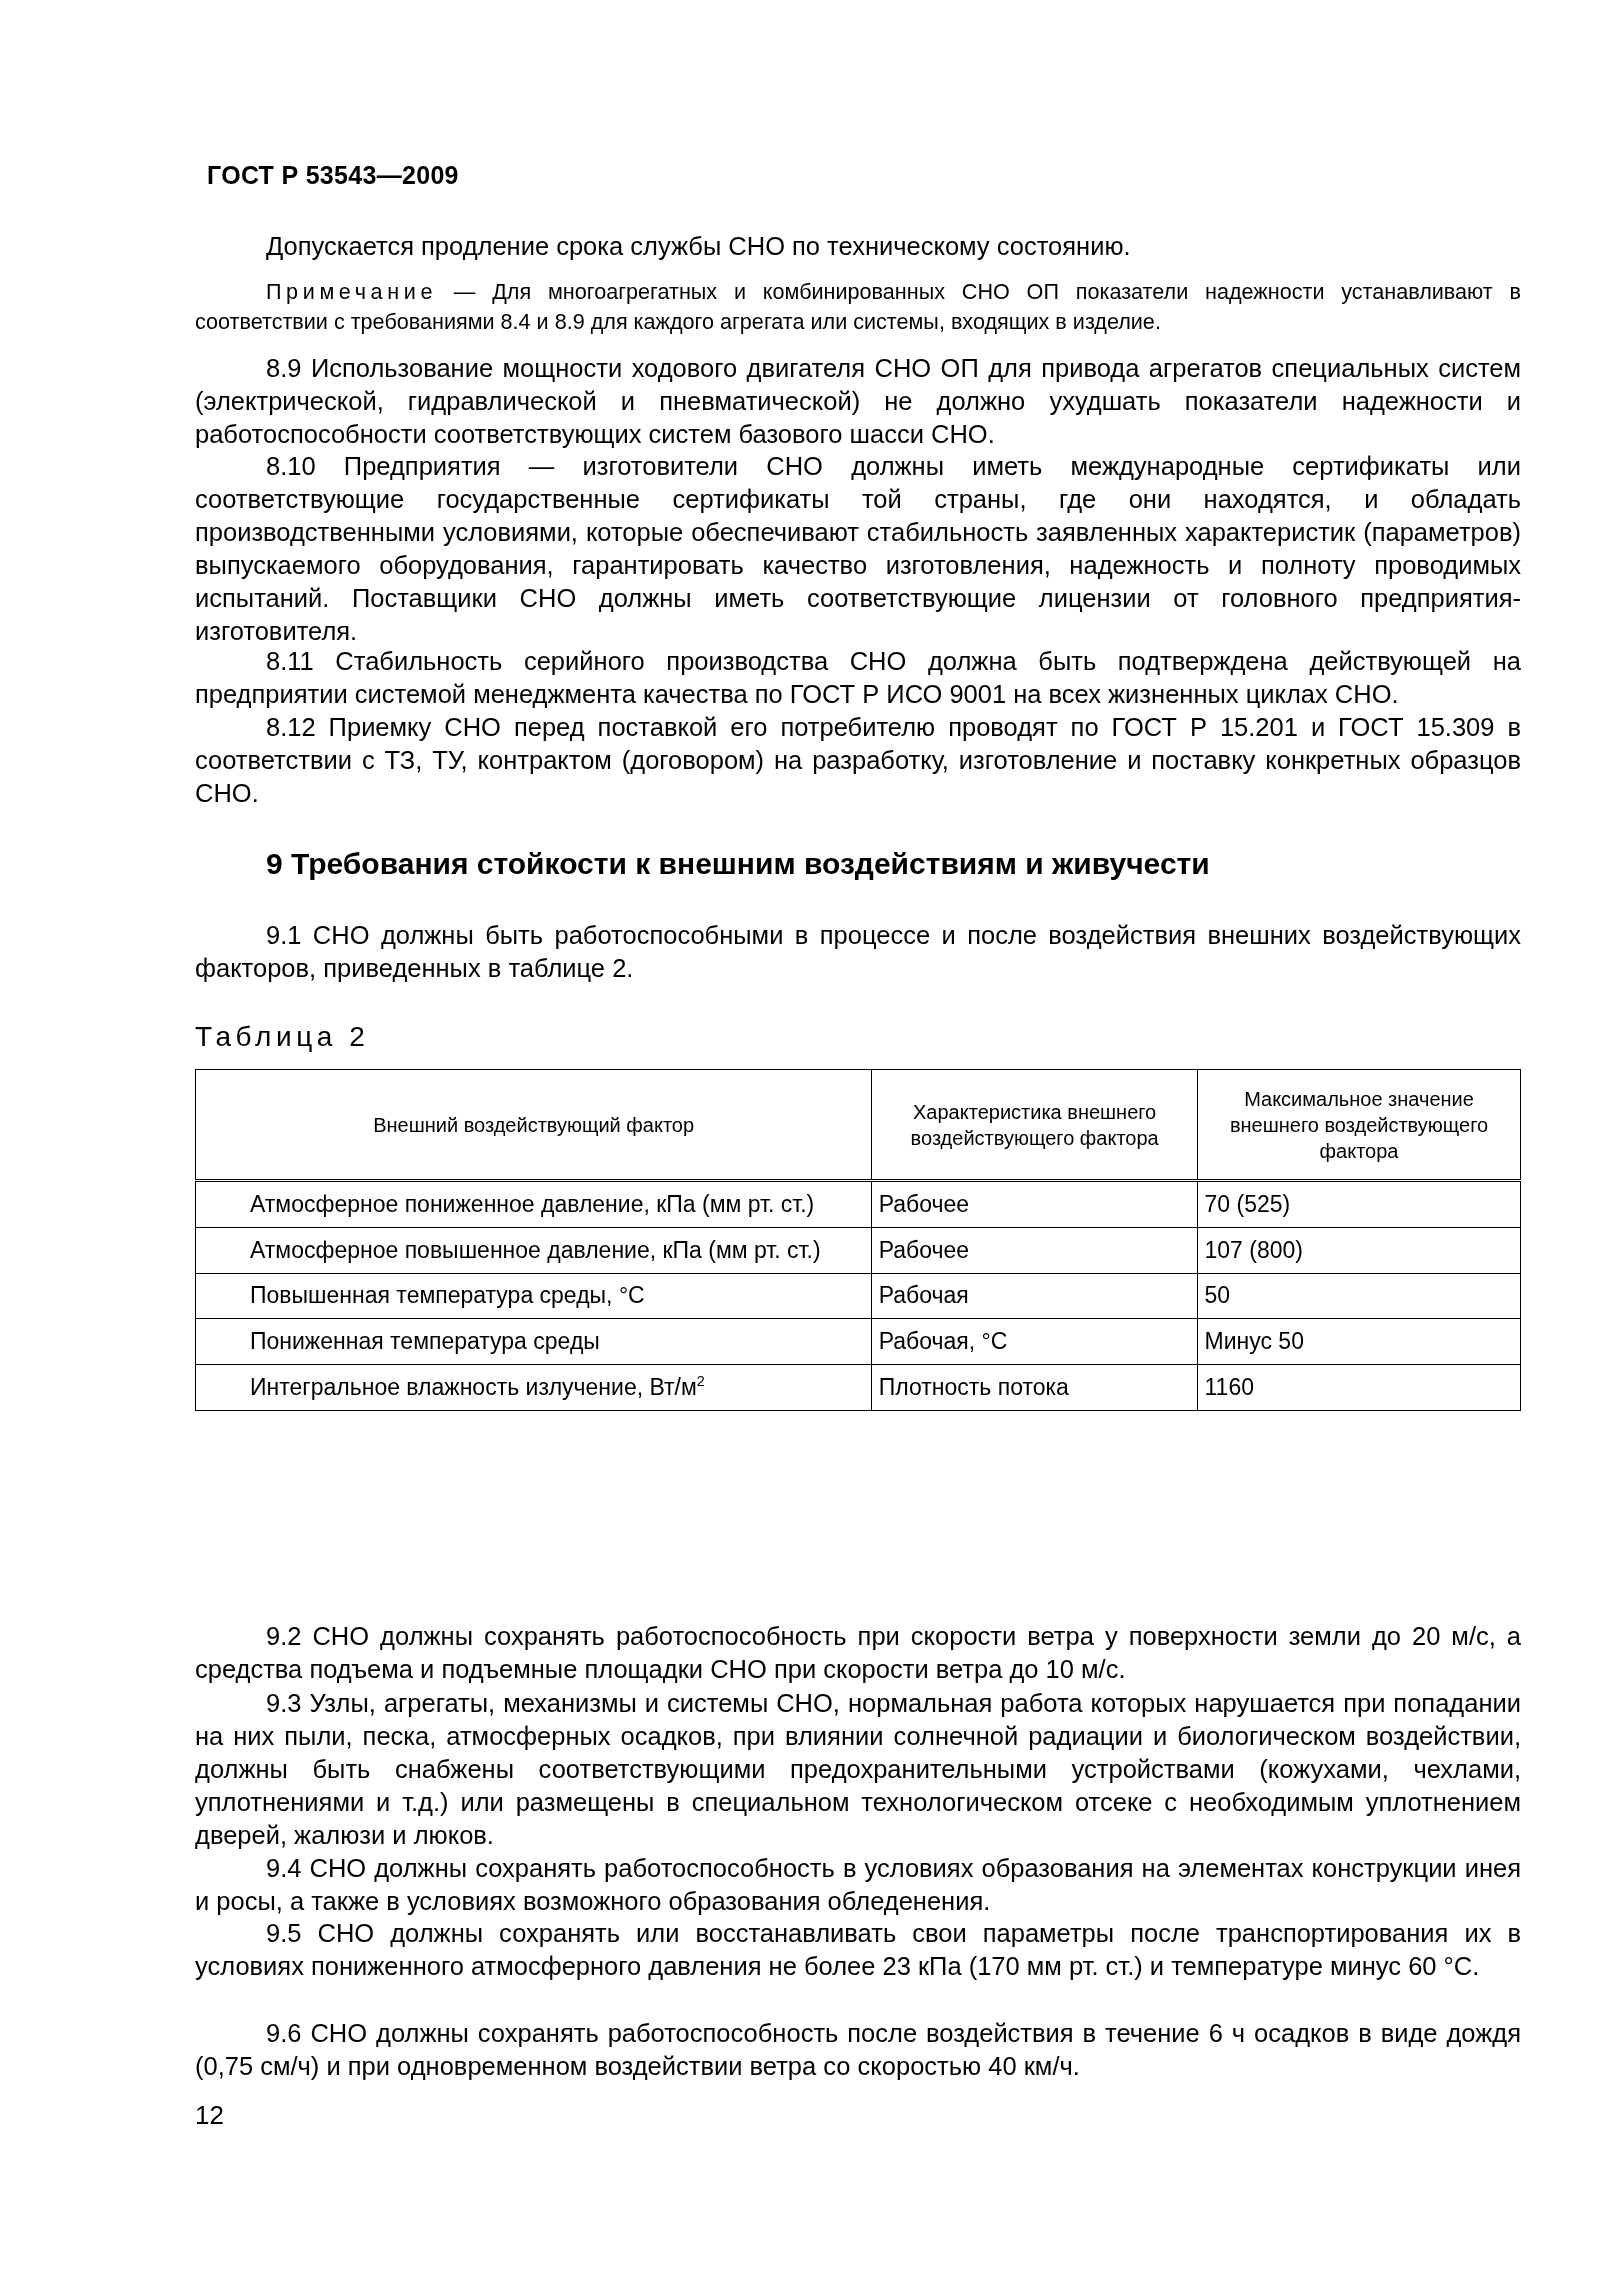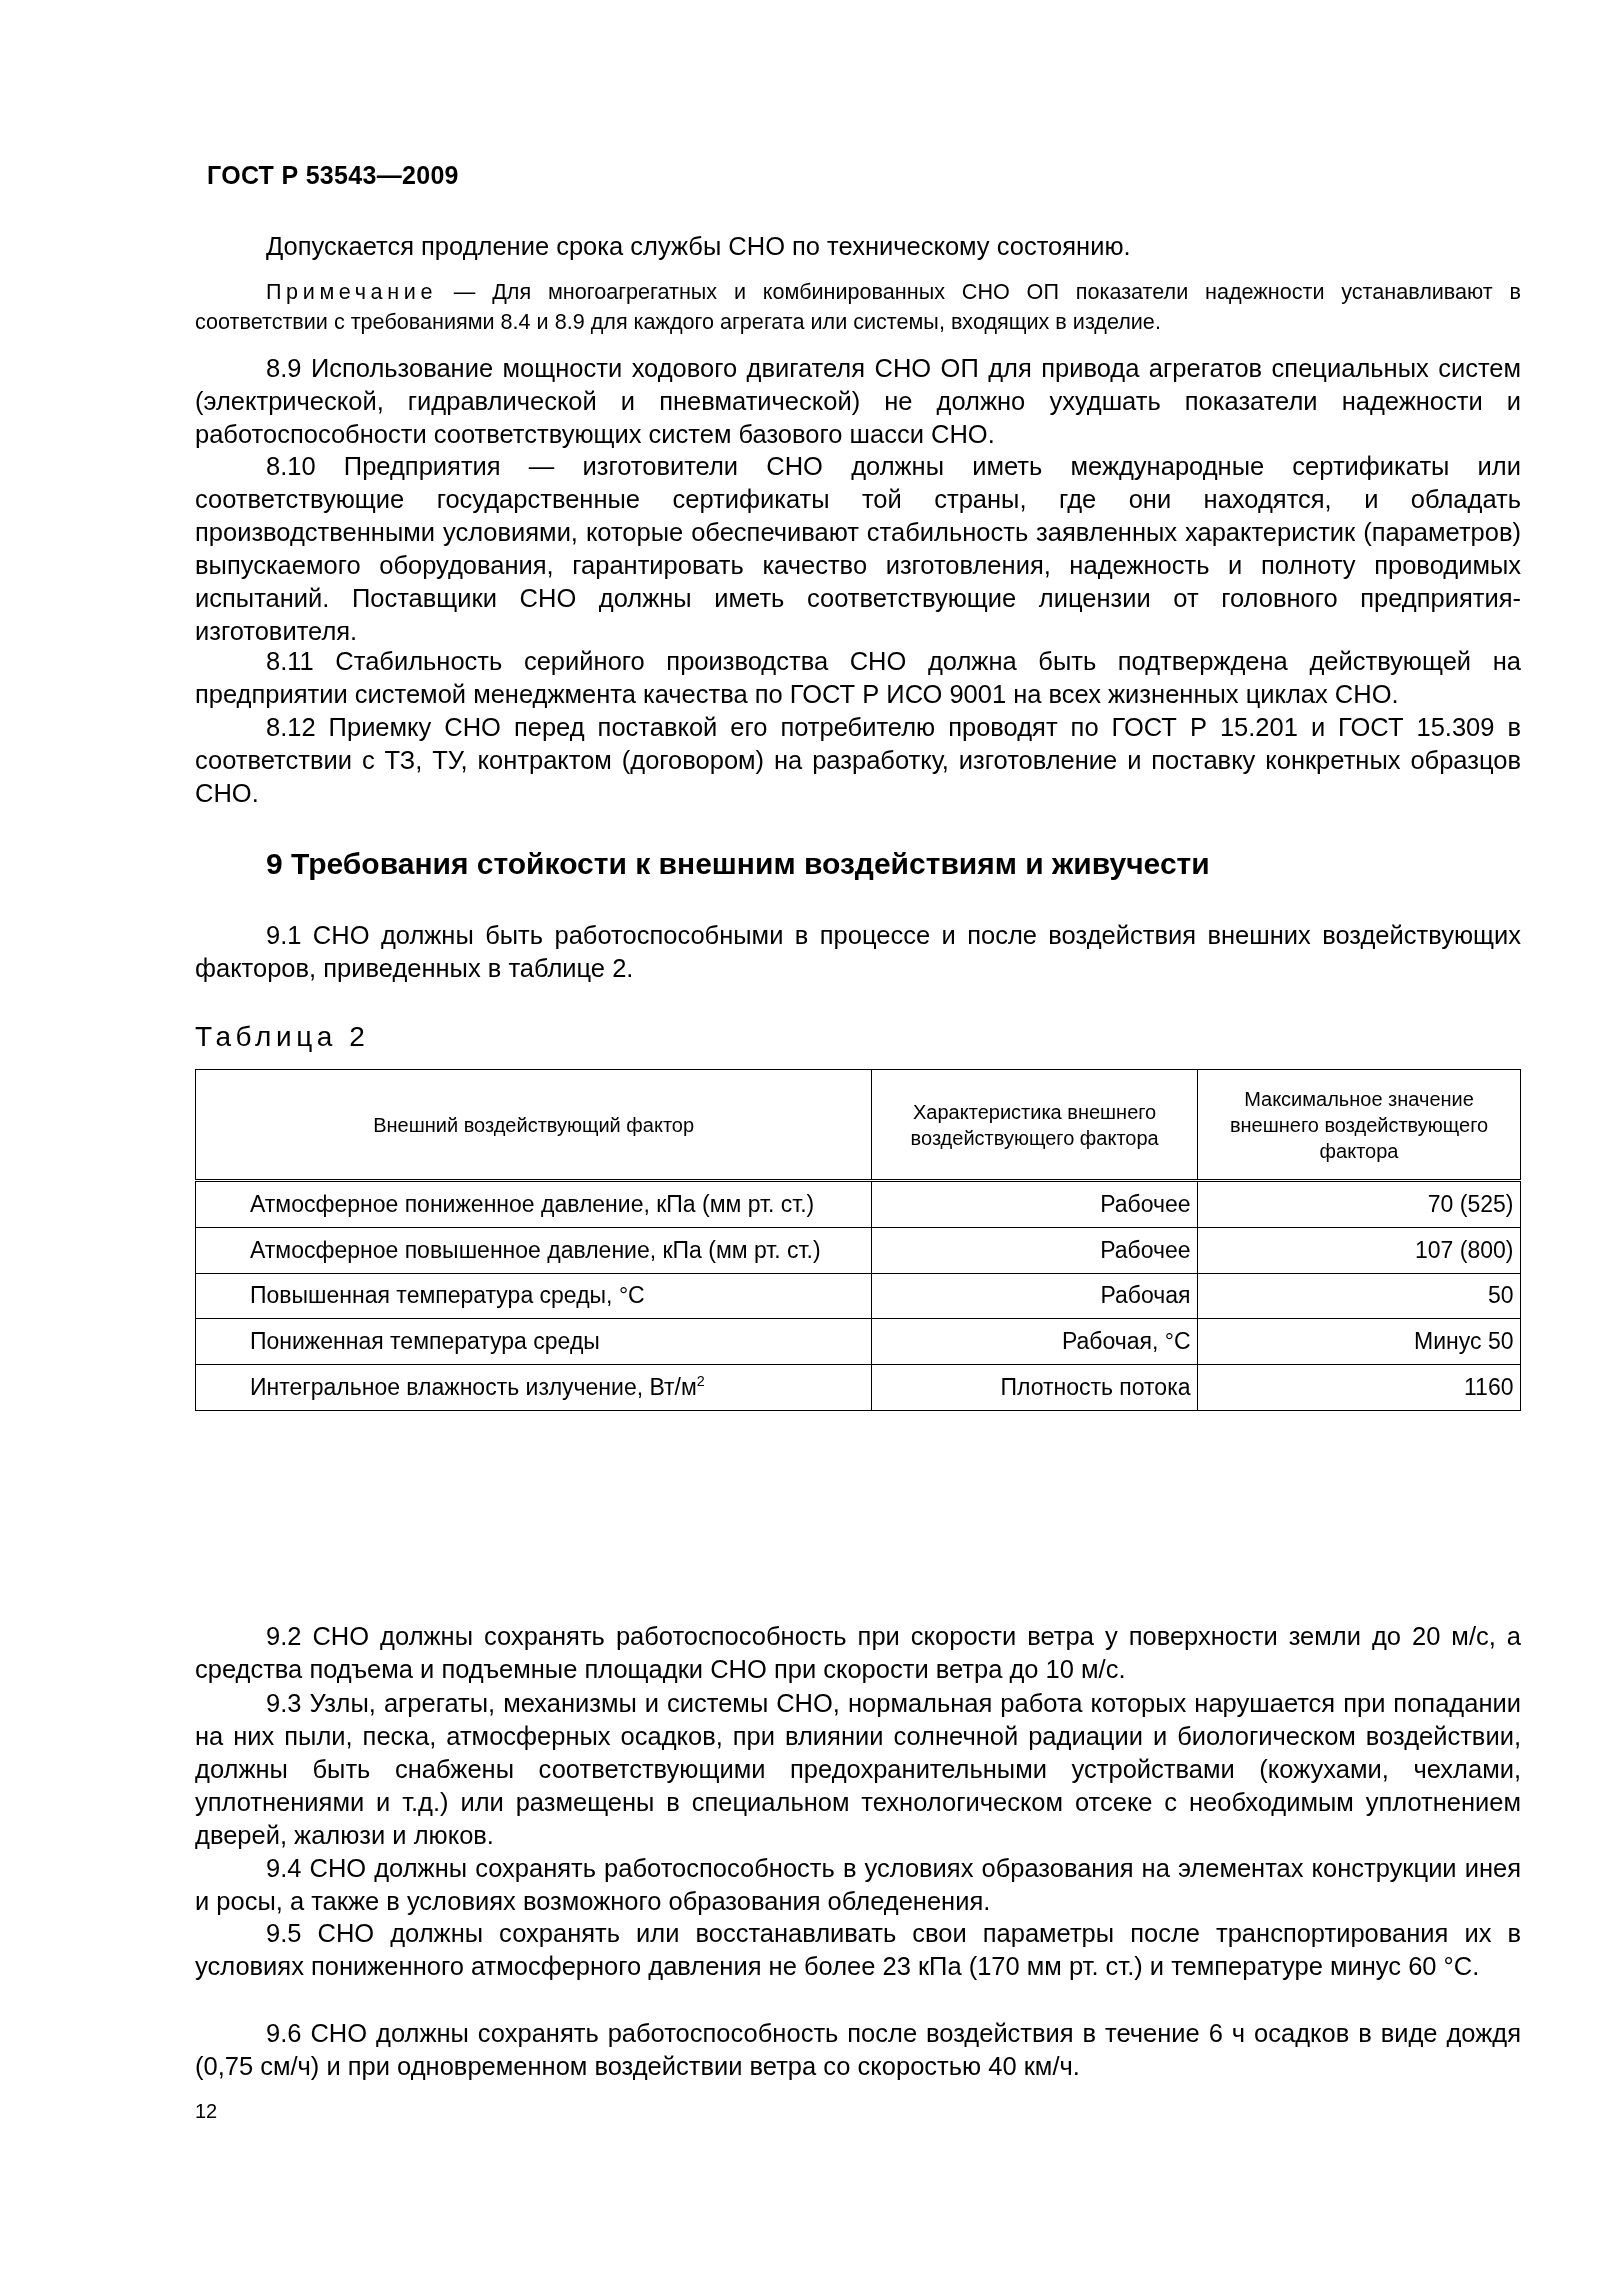--- a/index.html
+++ b/index.html
@@ -11,24 +11,24 @@
   .note { position: absolute; left: 0; width: 1326px; font-size: 21.6px; line-height: 30px; text-align: justify; text-indent: 71px; }
   .note .spaced { letter-spacing: 4.6px; }
   .section-heading { position: absolute; left: 71px; font-size: 30px; font-weight: bold; }
   .table-caption { position: absolute; left: 0; font-size: 28px; letter-spacing: 4.6px; }
   table.t2 { position: absolute; left: 0; top: 1069px; width: 1326px; border-collapse: collapse; font-size: 23px; }
   table.t2 th, table.t2 td { border: 1.3px solid #000; padding: 0 6.5px; }
   table.t2 th { font-weight: normal; font-size: 20px; line-height: 26px; height: 109px; text-align: center; vertical-align: middle; border-bottom: 3.9px double #000; }
   table.t2 td { line-height: 29px; vertical-align: top; padding-top: 7.9px; padding-bottom: 7.9px; margin-left: 16px; }
   table.t2 td.c1 { text-align: left; padding-left: 54px; }
   table.t2 td.c1.wrap { text-align: justify; padding-left: 6.5px; text-indent: 47px; }
-  table.t2 td.c2, table.t2 td.c3 { text-align: right; }
+  table.t2 td.c2, table.t2 td.c3 { text-align: left; }
   .col1 { width: 688px; } .col2 { width: 320px; } .col3 { width: 317px; }
   sup { font-size: 14.4px; line-height: 0; }
-  .page-number { position: absolute; left: 0; top: 2100px; font-size: 20px; }
+  .page-number { position: absolute; left: 0; top: 2100px; font-size: 26px; }
 </style>
 </head>
 <body>
 
 <div class="page">
 
   <div class="doc-header">ГОСТ Р 53543—2009</div>
 
   <div class="para" style="top:230px;">Допускается продление срока службы СНО по техническому состоянию.</div>
 

